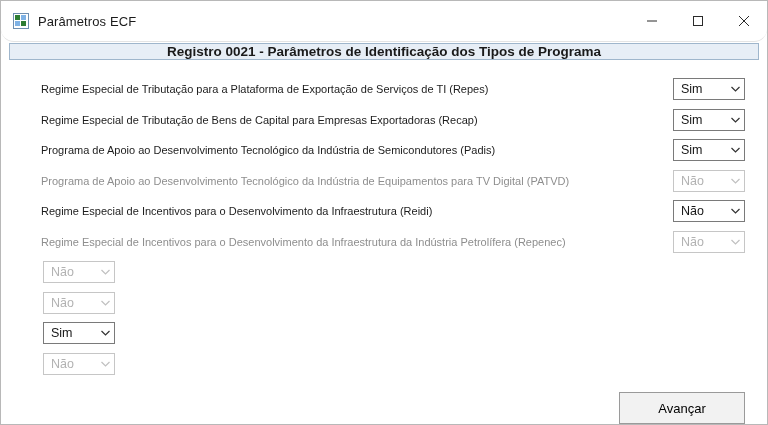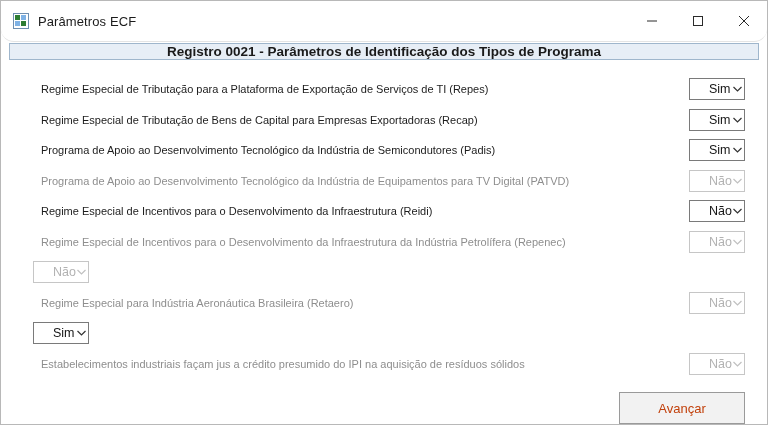--- a/index.html
+++ b/index.html
@@ -101,30 +101,29 @@
     font-size: 11px;
     color: #1c1c1c;
     flex: 1;
     white-space: nowrap;
     overflow: hidden;
     padding-left: 18px;
   }
   .row.disabled .label { color: #8e8e8e; }
   
   .combo {
-    width: 56px;
+    width: 72px;
     height: 22px;
     box-sizing: border-box;
     border: 1px solid #7a7a7a;
     background: #ffffff;
     display: flex;
     align-items: center;
     position: relative;
-    margin-left: 10px;
-    padding-left: 12px;
+    margin-left: 20px;
   }
   .combo .val {
     font-size: 12.5px;
     color: #161616;
     padding-left: 7px;
     flex: 1;
   }
   .combo .arrow {
     width: 18px;
     display: flex;
@@ -146,21 +145,21 @@
     justify-content: flex-end;
     padding-right: 22px;
     box-sizing: border-box;
   }
   .btn-advance {
     width: 124px;
     height: 30px;
     border: 1px solid #9a9a9a;
     background: #f2f2f2;
     font-size: 13px;
-    color: #c2410c;
+    color: #000000;
     display: flex;
     align-items: center;
     justify-content: center;
     font-family: "Liberation Sans", sans-serif;
   }
 </style>
 </head>
 <body>
 
 <div class="window">
@@ -276,21 +275,20 @@
         <span class="val">Não</span>
         <span class="arrow">
           <svg width="9" height="6" viewBox="0 0 9 6">
               <path d="M0.5 1 L4.5 5 L8.5 1" fill="none" stroke="#c0c0c0" stroke-width="1.2"></path>
             </svg>
         </span>
       </div>
     </div>
 
     <div class="row disabled">
-      <span class="label">Regime Especial para Indústria Aeronáutica Brasileira (Retaero)</span>
       <div class="combo disabled">
         <span class="val">Não</span>
         <span class="arrow">
           <svg width="9" height="6" viewBox="0 0 9 6">
               <path d="M0.5 1 L4.5 5 L8.5 1" fill="none" stroke="#c0c0c0" stroke-width="1.2"></path>
             </svg>
         </span>
       </div>
     </div>
 
@@ -299,21 +297,20 @@
         <span class="val">Sim</span>
         <span class="arrow">
           <svg width="9" height="6" viewBox="0 0 9 6">
               <path d="M0.5 1 L4.5 5 L8.5 1" fill="none" stroke="#333333" stroke-width="1.2"></path>
             </svg>
         </span>
       </div>
     </div>
 
     <div class="row disabled">
-      <span class="label">Estabelecimentos industriais façam jus a crédito presumido do IPI na aquisição de resíduos sólidos</span>
       <div class="combo disabled">
         <span class="val">Não</span>
         <span class="arrow">
           <svg width="9" height="6" viewBox="0 0 9 6">
               <path d="M0.5 1 L4.5 5 L8.5 1" fill="none" stroke="#c0c0c0" stroke-width="1.2"></path>
             </svg>
         </span>
       </div>
     </div>
 

